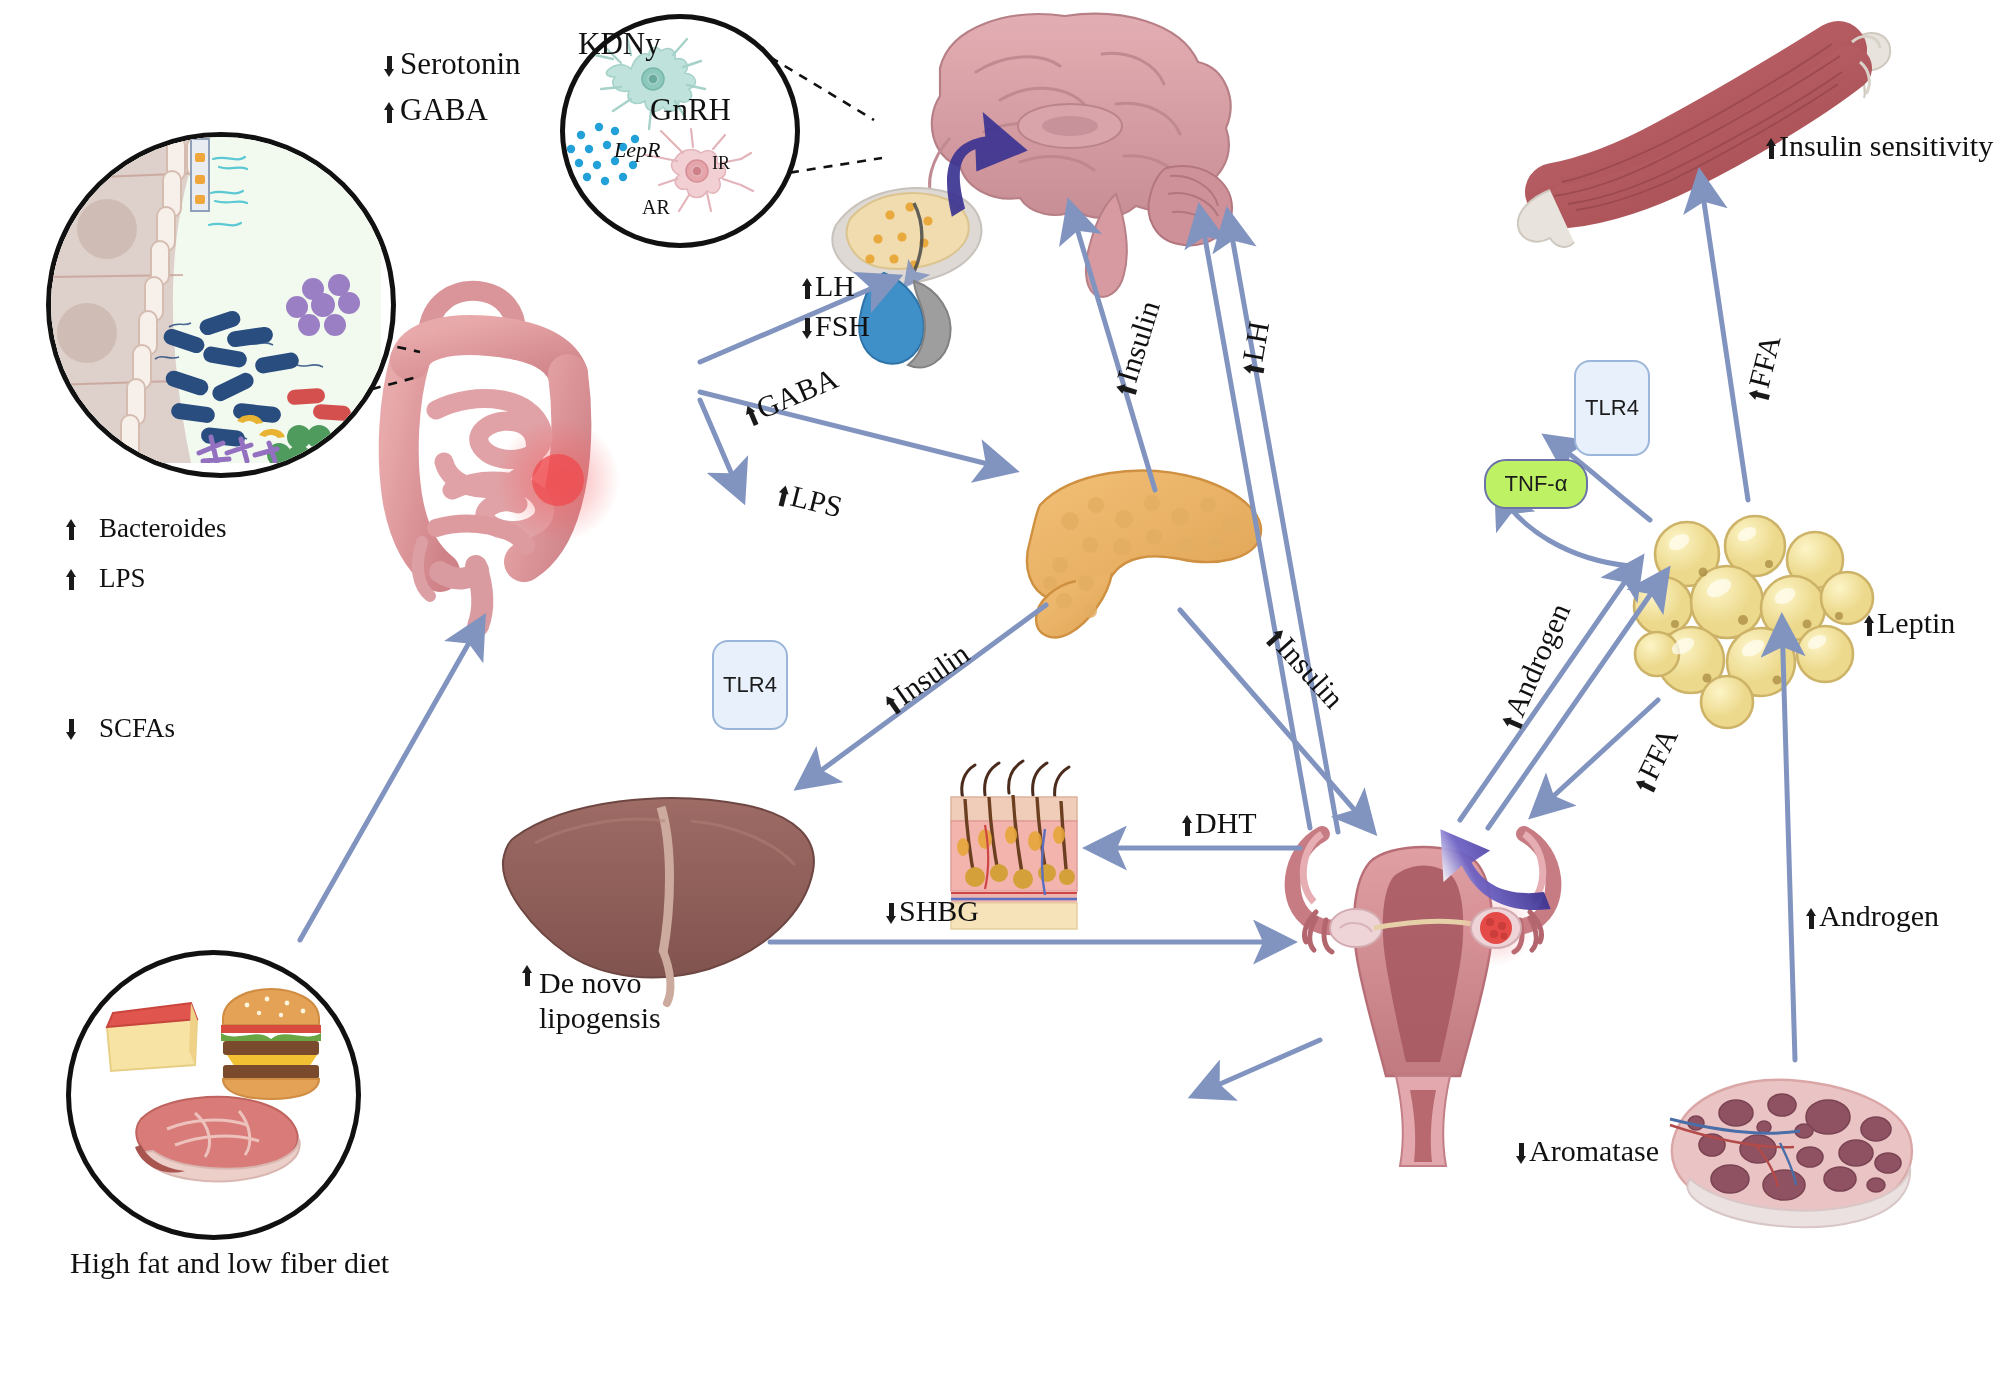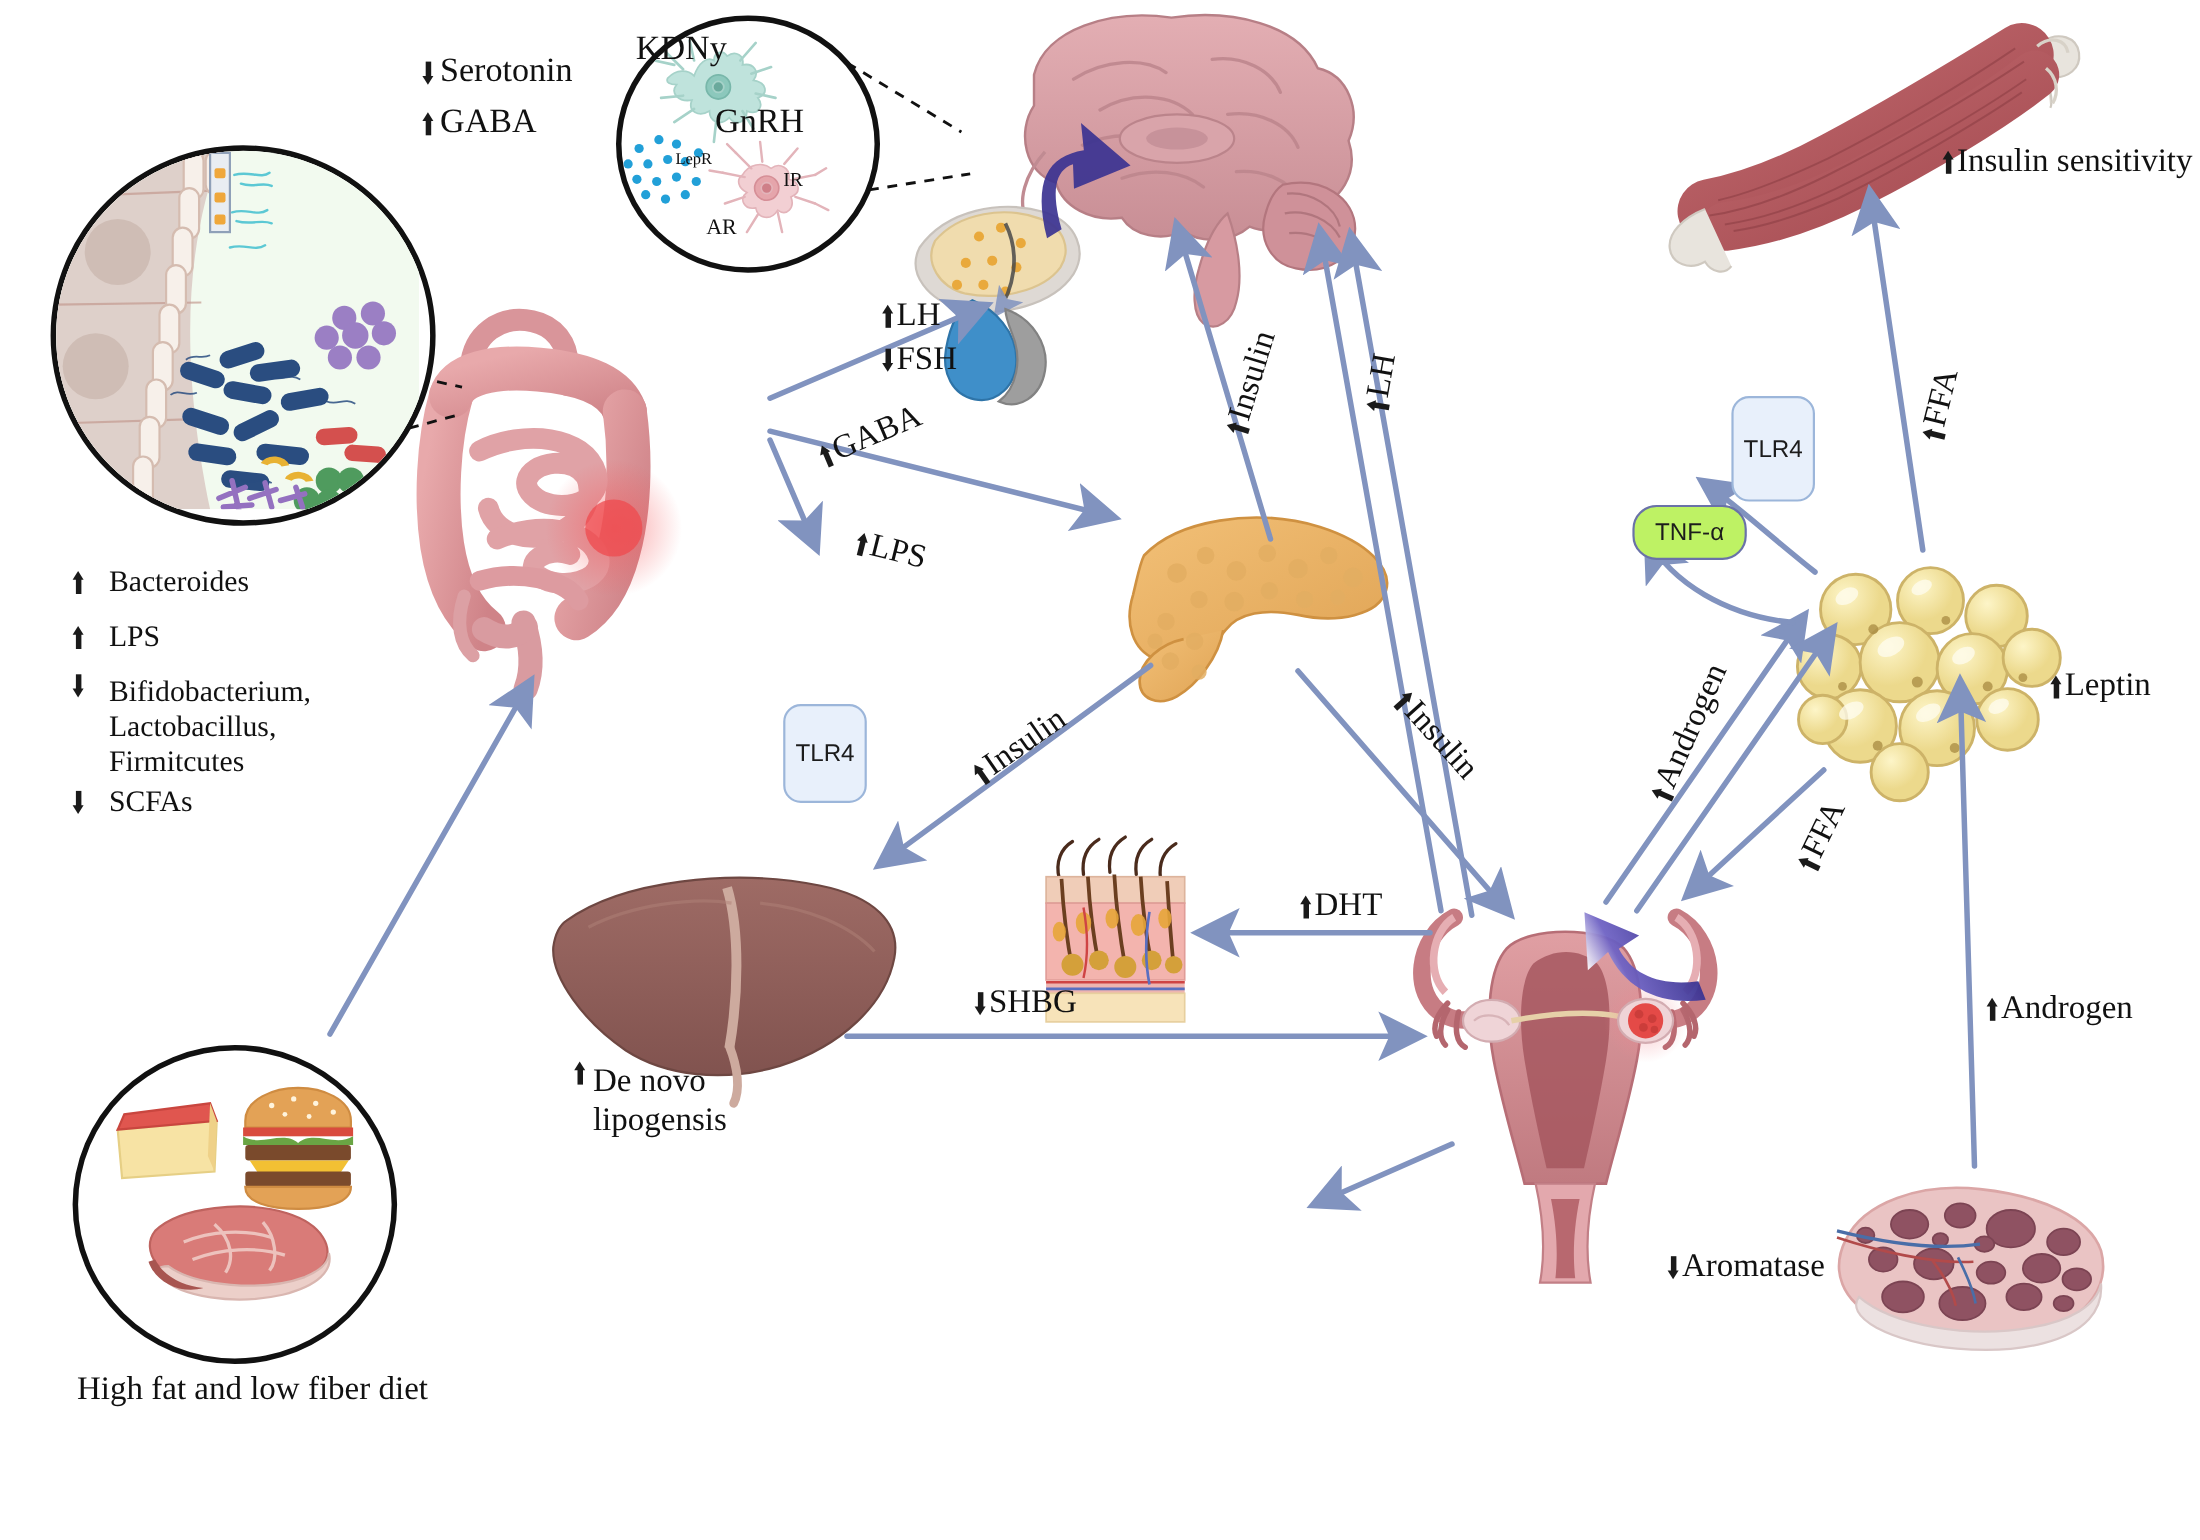--- a/index.html
+++ b/index.html
@@ -587,36 +587,29 @@
 
 <div class="lbl" style="left:384px;top:46px;font-size:31px;">
   <span class="arrowdn"></span><span>Serotonin</span>
 </div>
 <div class="lbl" style="left:384px;top:92px;font-size:31px;">
   <span class="arrowup"></span><span>GABA</span>
 </div>
 
 <div class="lbl" style="left:578px;top:26px;font-size:31px;">KDNy</div>
 <div class="lbl" style="left:650px;top:92px;font-size:31px;">GnRH</div>
-<div class="lbl" style="left:614px;top:137px;font-size:15px;">LepR</div>
+<div class="lbl" style="left:614px;top:137px;font-size:22px;font-style:italic;">LepR</div>
 <div class="lbl" style="left:712px;top:153px;font-size:18px;">IR</div>
 <div class="lbl" style="left:642px;top:196px;font-size:20px;">AR</div>
 
 <div class="lbl" style="left:66px;top:513px;font-size:27px;">
   <span class="arrowup" style="margin-right:22px;"></span><span class="it">Bacteroides</span>
 </div>
 <div class="lbl" style="left:66px;top:563px;font-size:27px;">
   <span class="arrowup" style="margin-right:22px;"></span><span>LPS</span>
-</div>
-<div class="lbl" style="left:66px;top:613px;font-size:27px;">
-  <span class="arrowdn" style="margin-right:22px;vertical-align:12px;"></span><span style="display:inline-block;vertical-align:top;">
-    <span class="it">Bifidobacterium,</span><br>
-    <span class="it">Lactobacillus,</span><br>
-    <span>Firmitcutes</span>
-  </span>
 </div>
 <div class="lbl" style="left:66px;top:713px;font-size:27px;">
   <span class="arrowdn" style="margin-right:22px;"></span><span>SCFAs</span>
 </div>
 
 <div class="lbl" style="left:70px;top:1245px;font-size:30px;">High fat and low fiber diet</div>
 
 <div class="lbl" style="left:802px;top:268px;font-size:30px;">
   <span class="arrowup" style="margin-right:2px;"></span><span>LH</span>
 </div>

